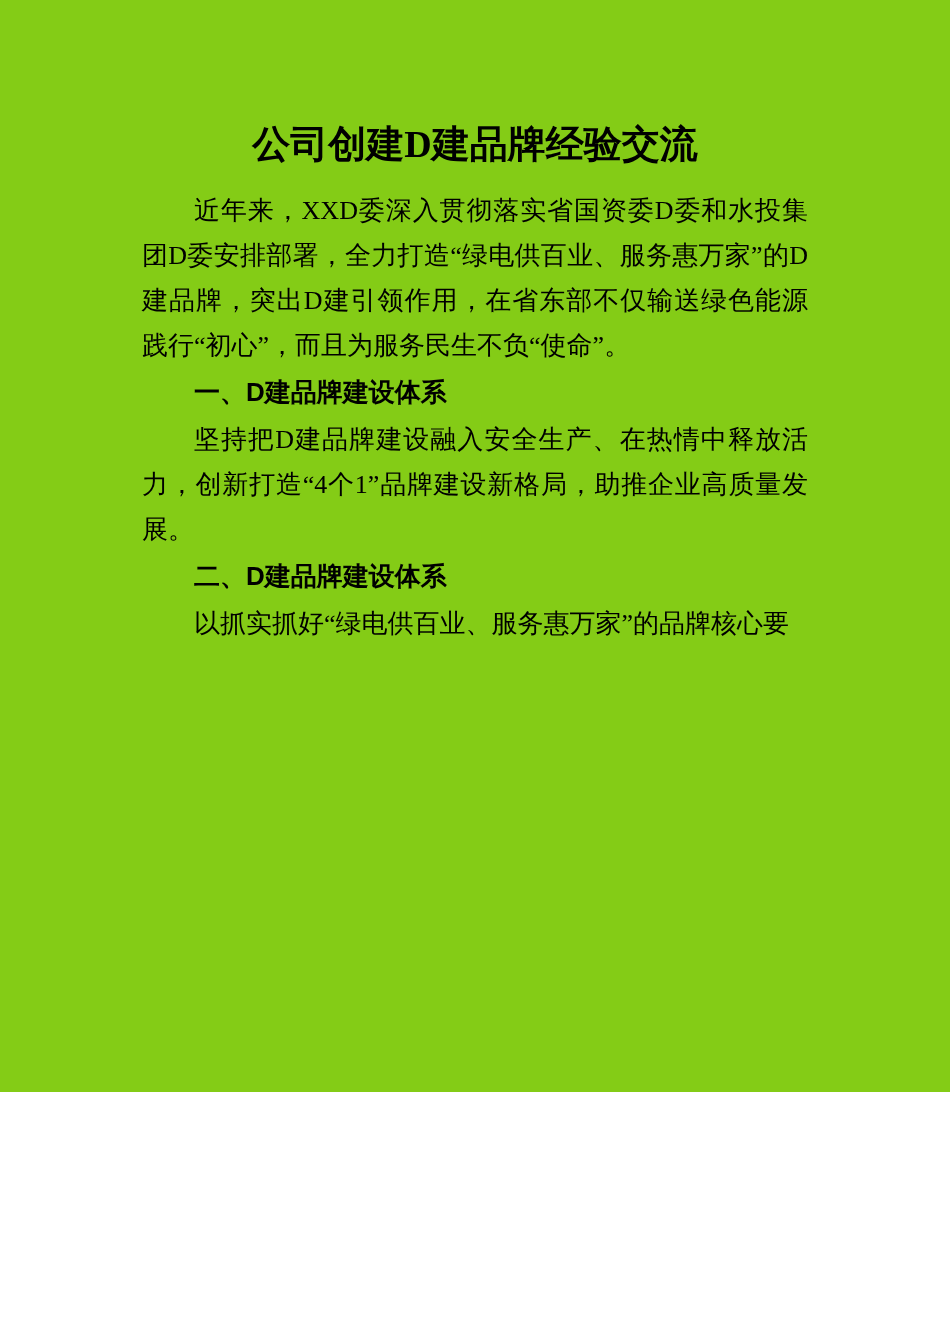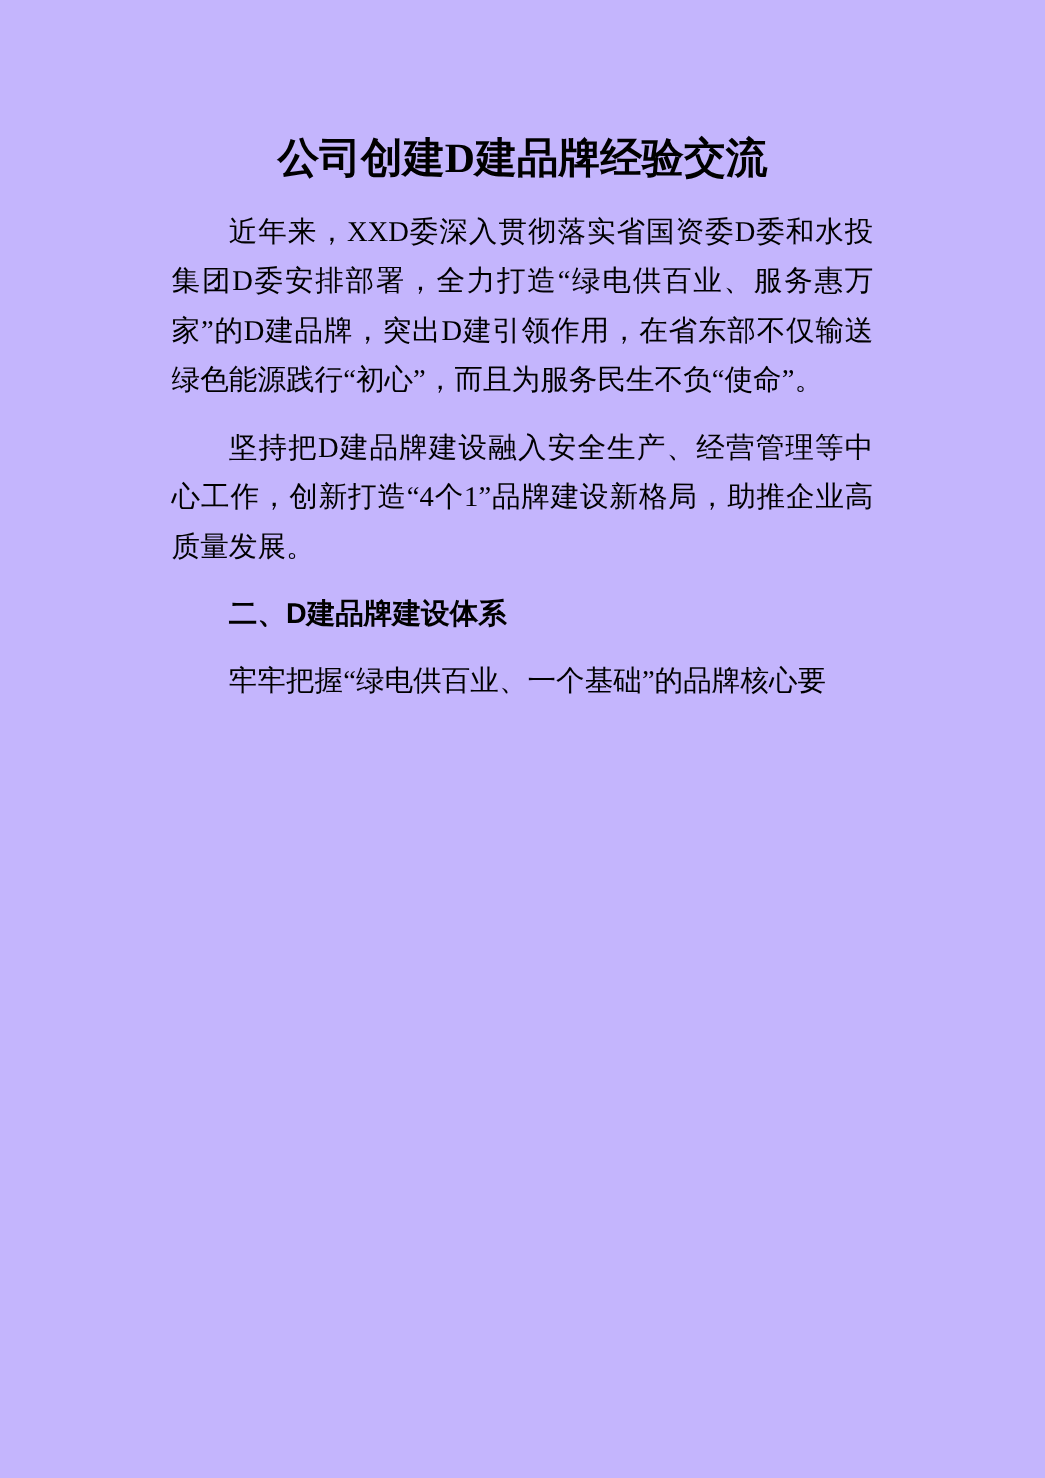--- a/index.html
+++ b/index.html
@@ -4,37 +4,37 @@
 <style>
   html, body {
     margin: 0;
     padding: 0;
     background: #ffffff;
   }
   .page {
     position: relative;
     box-sizing: border-box;
     width: 950px;
-    height: 1344px;
-    background: #c4b5fd;
+    height: 1092px;
+    background: #84cc16;
     padding: 118px 140px 0 140px;
     overflow: hidden;
     color: #000000;
   }
   .doc-title {
     margin: 0 0 18px 0;
     font-family: "Liberation Serif", "DejaVu Serif", serif;
     font-weight: 700;
     font-size: 38px;
     line-height: 52px;
     text-align: center;
     color: #000000;
   }
   .para {
-    margin: 16px;
+    margin: 2px;
     text-indent: 2em;
     font-size: 26px;
     line-height: 45px;
     text-align: justify;
     text-justify: inter-character;
     color: #000000;
   }
   .para.body {
     font-family: "Liberation Serif", "DejaVu Serif", serif;
     font-weight: 400;
@@ -45,21 +45,22 @@
   }
 </style>
 </head>
 <body>
 
 <div class="page">
   <h1 class="doc-title">公司创建D建品牌经验交流</h1>
 
   <p class="para body">近年来，XXD委深入贯彻落实省国资委D委和水投集团D委安排部署，全力打造“绿电供百业、服务惠万家”的D建品牌，突出D建引领作用，在省东部不仅输送绿色能源践行“初心”，而且为服务民生不负“使命”。</p>
 
+  <p class="para heading">一、D建品牌建设体系</p>
 
-  <p class="para body">坚持把D建品牌建设融入安全生产、经营管理等中心工作，创新打造“4个1”品牌建设新格局，助推企业高质量发展。</p>
+  <p class="para body">坚持把D建品牌建设融入安全生产、在热情中释放活力，创新打造“4个1”品牌建设新格局，助推企业高质量发展。</p>
 
 
 
   <p class="para heading">二、D建品牌建设体系</p>
 
-  <p class="para body">牢牢把握“绿电供百业、一个基础”的品牌核心要</p>
+  <p class="para body">以抓实抓好“绿电供百业、服务惠万家”的品牌核心要</p>
 </div>
 
 </body></html>

